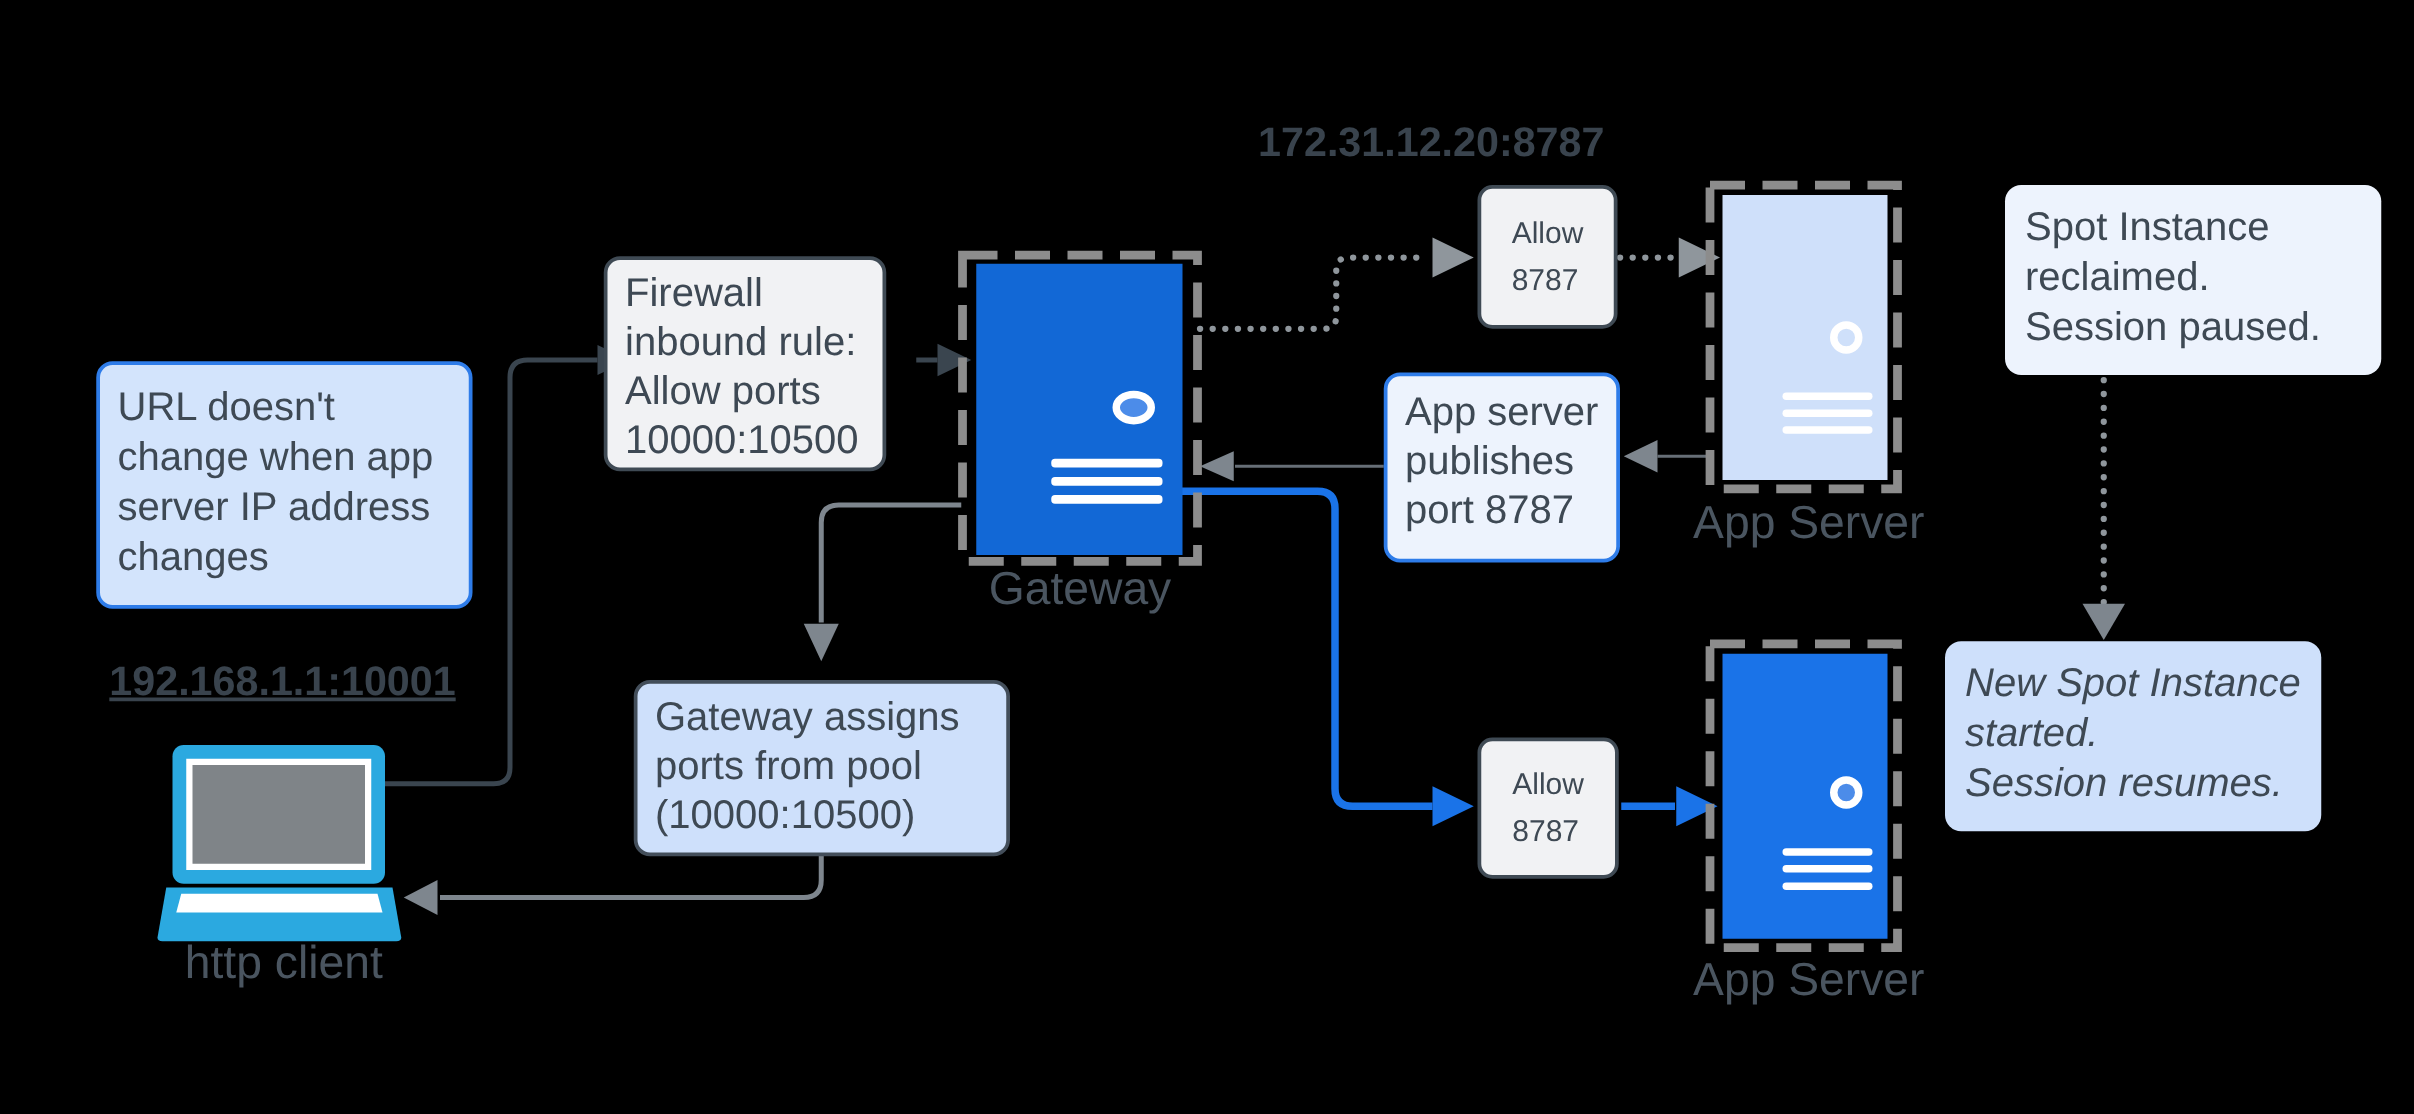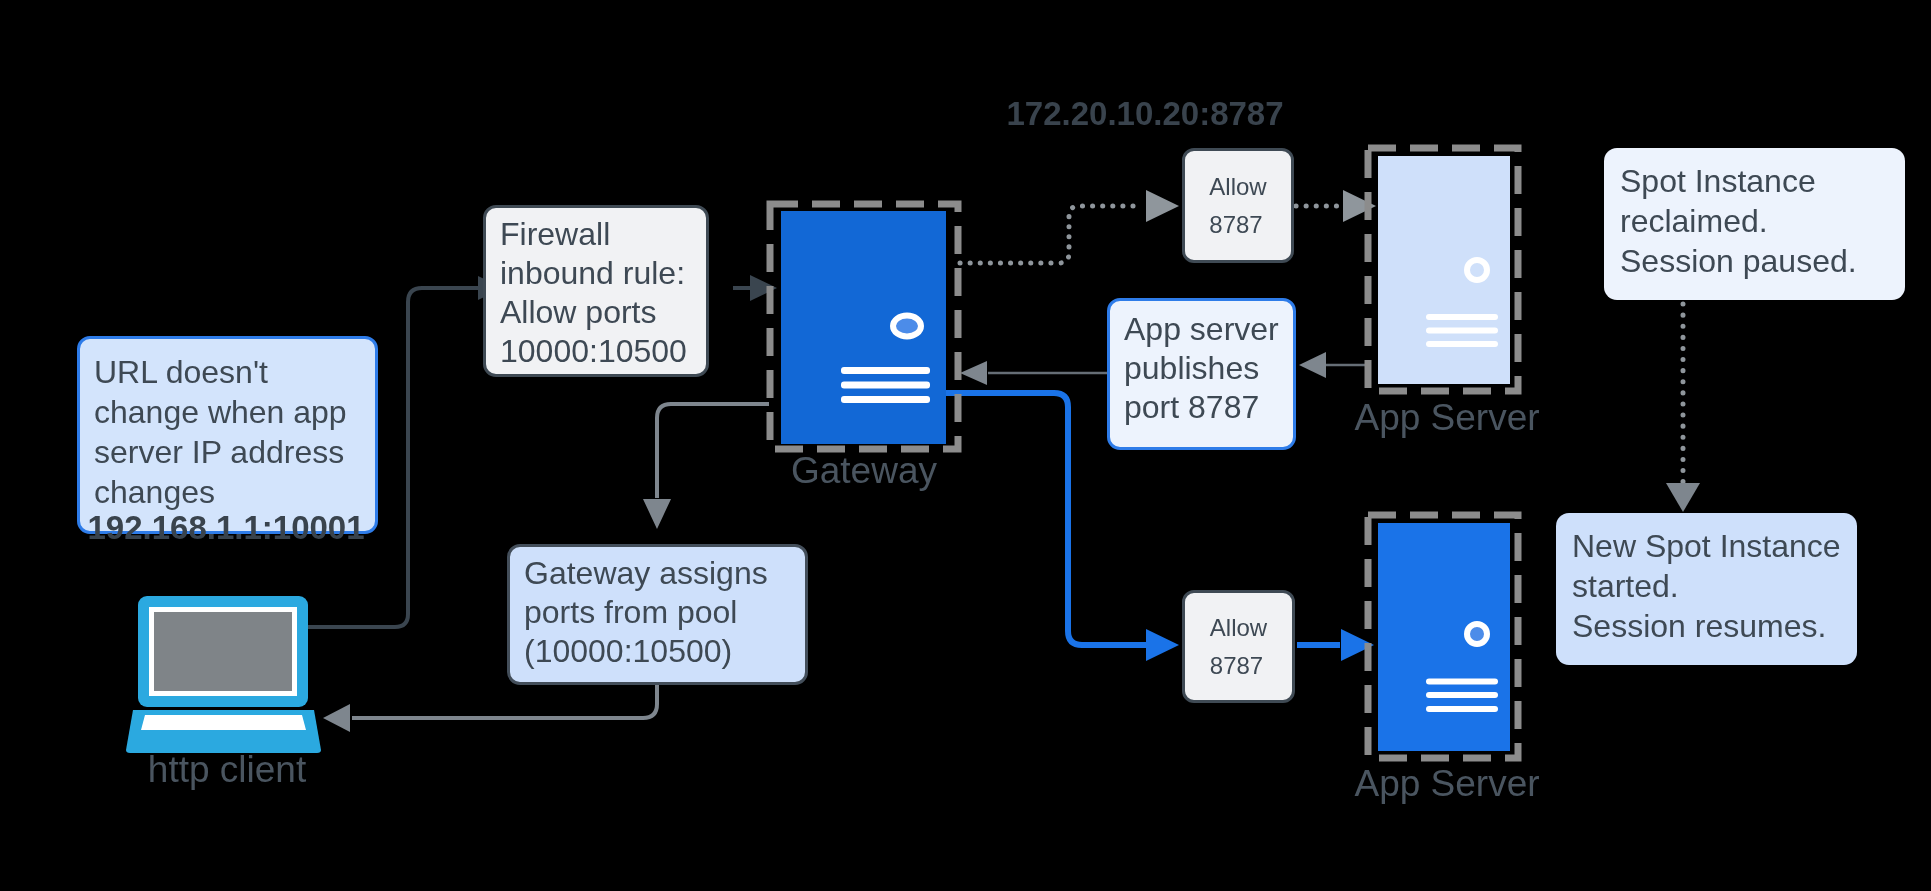--- a/index.html
+++ b/index.html
@@ -11,40 +11,40 @@
   .note{
     position:absolute;box-sizing:border-box;border-radius:13px;
     font-size:32px;line-height:40px;color:#3E4954;white-space:pre-line;
     padding:10px 14px;
   }
   .note.gray{background:#F1F2F4;border:3px solid #3F4A54;}
   .note.blue-border{background:#D3E4FC;border:3px solid #2E7CE9;}
   .note.lightblue{background:#EDF3FD;border:3px solid #2E7CE9;}
   .note.poolbox{background:#CEE0FB;border:3px solid #434E5A;line-height:39px;margin-top:12px;}
   .note.plain-light{background:#EDF3FD;border:none;padding:13px 16px;margin-left:48px;}
-  .note.plain-blue{background:#CEE0FB;border:none;padding:13px 16px;}
+  .note.plain-blue{background:#CEE0FB;border:none;padding:13px 16px;font-style:italic;}
   .allowbox{
     position:absolute;box-sizing:border-box;border-radius:12px;
     background:#F1F2F4;border:3px solid #3F4A54;
     display:flex;align-items:center;justify-content:center;text-align:left;
     font-size:24px;line-height:38px;color:#3E4954;white-space:pre-line;
   }
-  #url-note{left:77px;top:289px;width:301px;height:198px;padding-top:13px;margin-top:47px;}
+  #url-note{left:77px;top:289px;width:301px;height:198px;padding-top:13px;}
   #firewall-note{left:483px;top:205px;width:226px;height:172px;line-height:39px;padding-top:7px;}
   #allow-top{left:1182px;top:148px;width:112px;height:115px;}
   #allow-bottom{left:1182px;top:590px;width:113px;height:113px;}
   #publishes-note{left:1107px;top:298px;width:189px;height:152px;line-height:39px;padding-top:9px;}
   #assigns-note{left:507px;top:532px;width:301px;height:141px;padding-top:7px;}
   #spot-reclaimed{left:1556px;top:148px;width:301px;height:152px;}
   #spot-new{left:1556px;top:513px;width:301px;height:152px;}
   .ip-label{
     position:absolute;width:300px;text-align:center;
     font-size:33px;font-weight:bold;color:#39434D;letter-spacing:0px;
   }
-  #ip-client{left:76px;top:509px;}
+  #ip-client{left:76px;top:526px;text-decoration:underline;}
   #ip-gateway-public{left:995px;top:95px;}
   #ip-appserver{left:918px;top:495px;}
   .node-label{
     position:absolute;width:320px;text-align:center;
     font-size:37px;color:#4A5560;
   }
   #lbl-gateway{left:704px;top:450px;}
   #lbl-http-client{left:67px;top:749px;}
   #lbl-appserver-top{left:1287px;top:397px;}
   #lbl-appserver-bottom{left:1287px;top:763px;}
@@ -171,21 +171,21 @@
   <div class="note plain-light" id="spot-reclaimed">Spot Instance
 reclaimed.
 Session paused.</div>
 
   <div class="note plain-blue" id="spot-new">New Spot Instance
 started.
 Session resumes.</div>
 
   <div class="ip-label" id="ip-client">192.168.1.1:10001</div>
 
-  <div class="ip-label" id="ip-gateway-public">172.20.10.20:8787</div>
+  <div class="ip-label" id="ip-gateway-public">172.31.12.20:8787</div>
 
 
   <div class="node-label" id="lbl-http-client">http client</div>
 
   <div class="node-label" id="lbl-gateway">Gateway</div>
 
   <div class="node-label" id="lbl-appserver-top">App Server</div>
 
   <div class="node-label" id="lbl-appserver-bottom">App Server</div>
 

